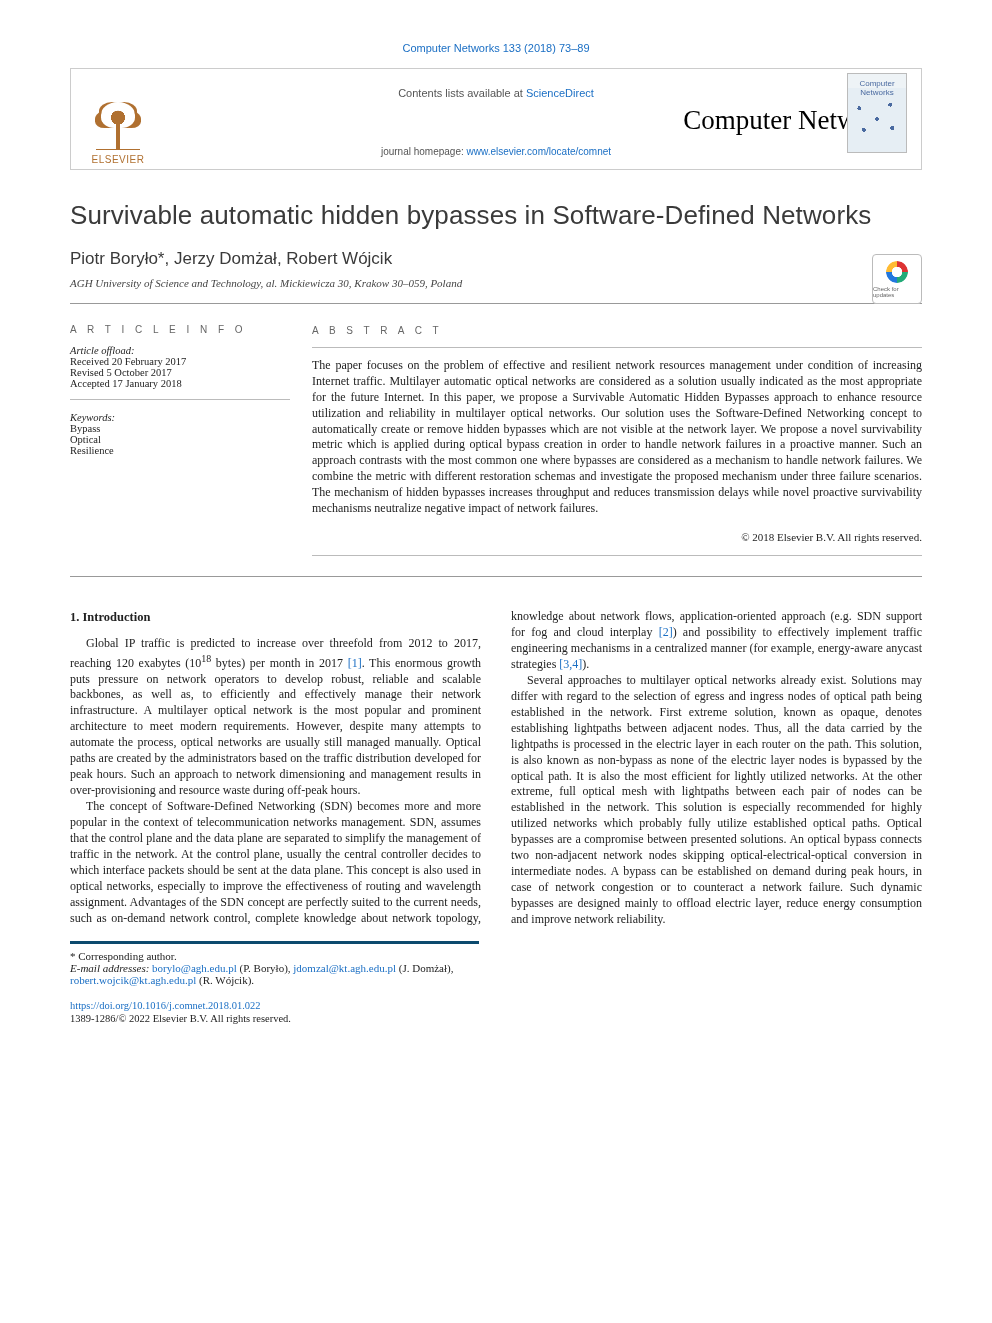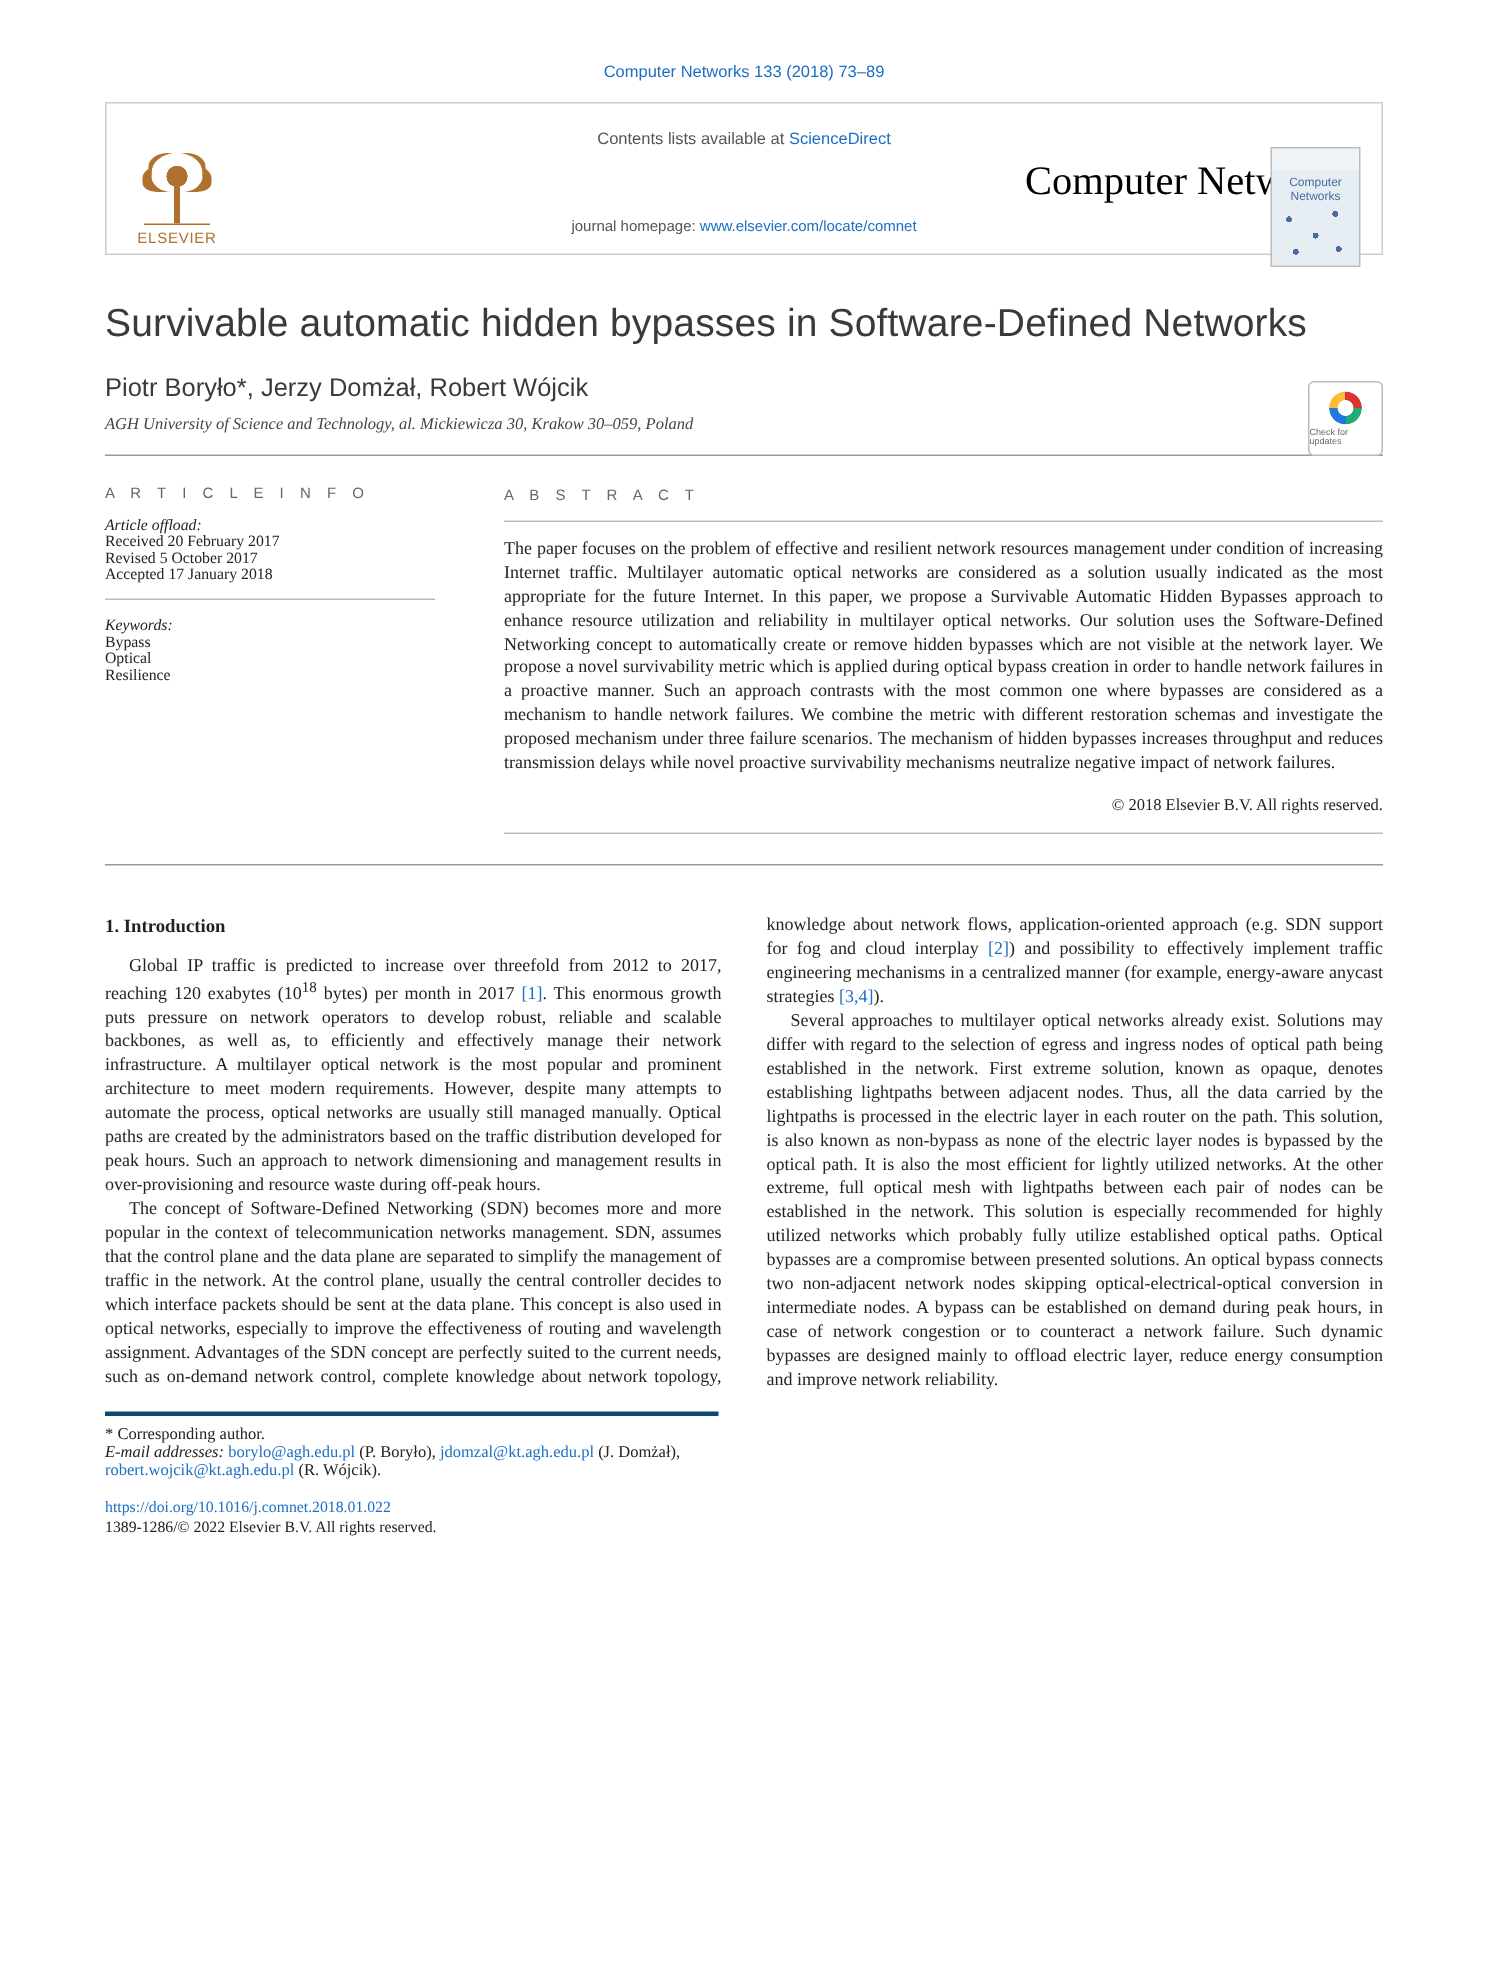--- a/index.html
+++ b/index.html
@@ -73,27 +73,27 @@
     width: 34px; height: 26px; background: radial-gradient(circle at 50% 60%, #b07030 30%, transparent 31%);
     transform: translateX(-50%);
     border-radius: 50% 50% 40% 40%;
     box-shadow: -10px 4px 0 -4px #b07030, 10px 4px 0 -4px #b07030, -6px -4px 0 -4px #b07030, 6px -4px 0 -4px #b07030;
   }
   .logo-left .elsevier-text {
     font-size: 10px; color: #b07030; letter-spacing: 0.5px; font-family: Arial, sans-serif; margin-top: 4px;
   }
   .cover-right {
     position: absolute;
-    right: 14px; top: 29px;
+    right: 14px; top: 4px;
     width: 60px; height: 80px;
     border: 1px solid #bbb;
     background: linear-gradient(#eef3f6 0 18%, #e6eef4 18% 100%);
     display: flex; flex-direction: column; align-items: center; justify-content: flex-start;
     font-size: 8px; color: #4a6aa0; font-family: Arial, sans-serif;
-    padding-top: 18px;
+    padding-top: 5px;
   }
   .cover-right .net {
     width: 44px; height: 36px; position: relative; margin-top: 4px;
     background:
       radial-gradient(circle at 10% 20%, #4a6aa0 2px, transparent 2px),
       radial-gradient(circle at 80% 10%, #4a6aa0 2px, transparent 2px),
       radial-gradient(circle at 50% 50%, #4a6aa0 2px, transparent 2px),
       radial-gradient(circle at 20% 80%, #4a6aa0 2px, transparent 2px),
       radial-gradient(circle at 85% 75%, #4a6aa0 2px, transparent 2px);
   }
@@ -115,21 +115,21 @@
     font-style: italic;
     font-size: 11px;
     color: #444;
     margin-bottom: 14px;
     font-family: Georgia, 'Times New Roman', serif;
   }
   .rule { border: none; border-top: 1px solid #999; margin: 0; }
   .rule.thin { border-top: 1px solid #bbb; }
   .info-abs {
     display: flex;
-    gap: 46px;
+    gap: 22px;
     padding: 20px 0 20px 0;
   }
   .info-col {
     width: 220px;
     flex: 0 0 220px;
     font-size: 10.5px;
     font-family: Georgia, 'Times New Roman', serif;
     color: #222;
   }
   .info-head, .abs-head {

